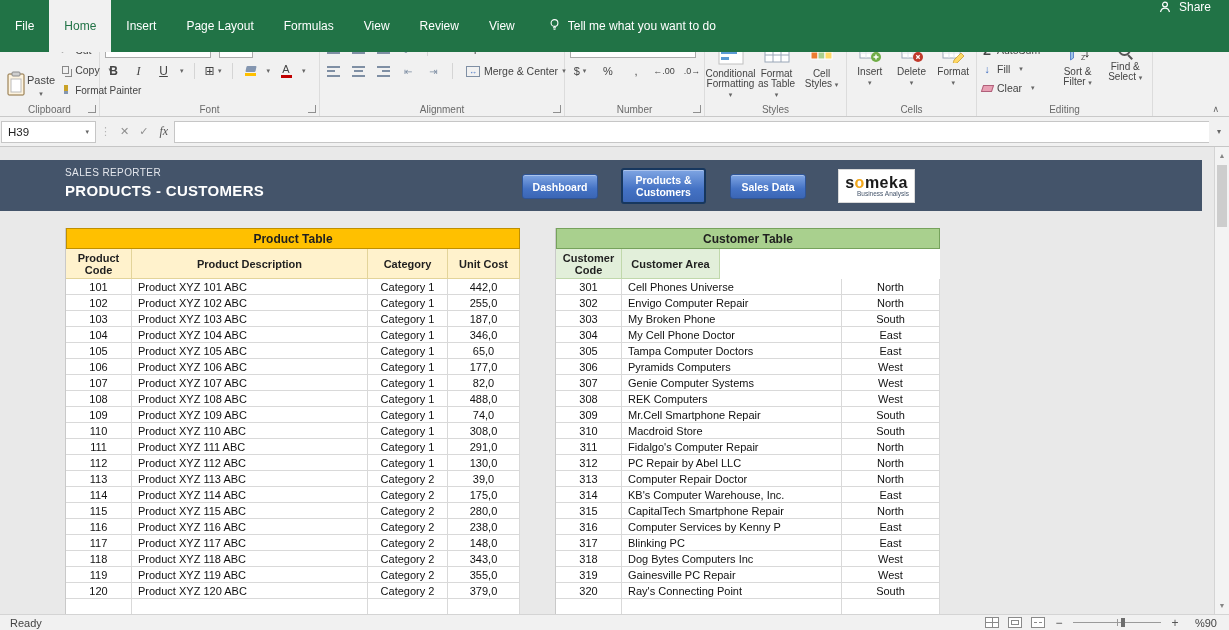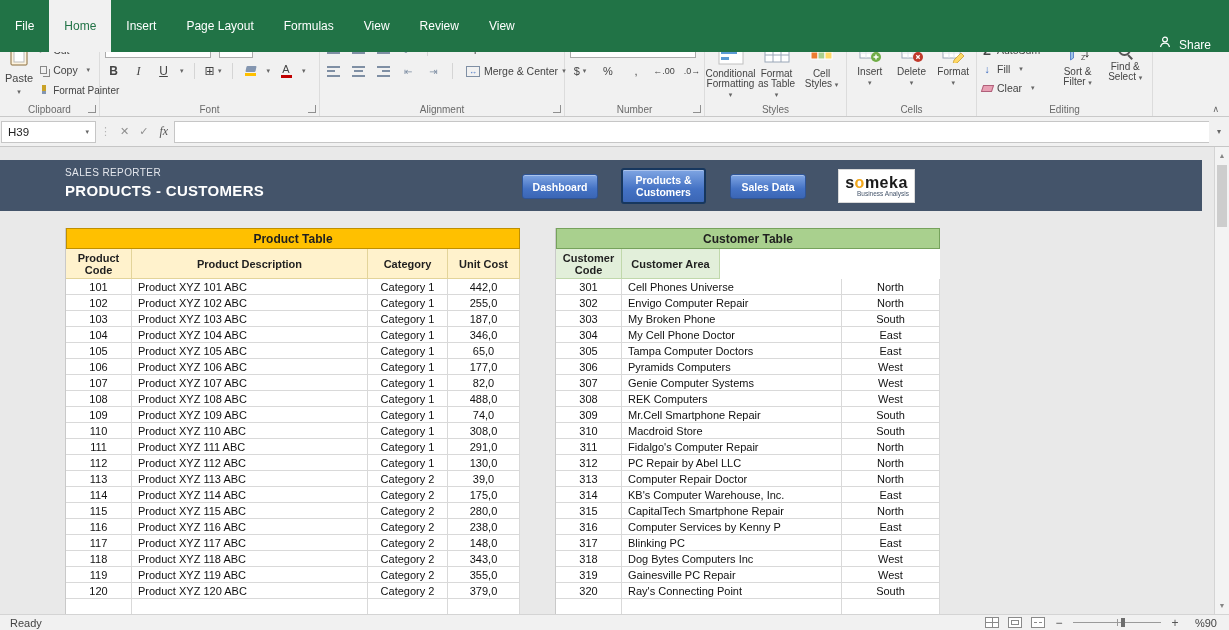--- a/index.html
+++ b/index.html
@@ -4,32 +4,32 @@
 <style>
   *{margin:0;padding:0;box-sizing:border-box}
   html,body{width:1229px;height:630px}
   body{font-family:"Liberation Sans","DejaVu Sans",sans-serif;font-size:12px;color:#333;background:#e9e9e9;position:relative;overflow:hidden}
 
   
   .tabbar{position:absolute;top:0;left:0;right:0;height:52px;background:#217346;display:flex;align-items:stretch;z-index:5}
   .tab{display:flex;align-items:center;padding:0 15px;color:#fff;font-size:12px;cursor:default;white-space:nowrap}
   .tab.active{background:#f1f1f1;color:#217346}
   .tellme{display:flex;align-items:center;gap:7px;color:#fff;margin-left:18px;font-size:12px;white-space:nowrap}
-  .share-btn{margin-left:auto;display:flex;align-items:flex-end;gap:7px;color:#fff;padding:0 18px;white-space:nowrap}
+  .share-btn{margin-left:auto;display:flex;align-items:flex-start;gap:7px;color:#fff;padding:0 18px;white-space:nowrap}
 
   
   .ribbon{position:absolute;top:36px;left:0;right:0;height:81px;background:#f1f1f1;border-bottom:1px solid #c9c9c9}
   .ribbon-inner{display:flex;height:100%}
   .group{position:relative;border-right:1px solid #dcdcdc;padding:3px 3px 14px 3px}
   .group-label{position:absolute;bottom:1px;left:0;right:0;text-align:center;font-size:10px;color:#6a6a6a}
   .dlg{position:absolute;right:3px;bottom:3px;width:8px;height:8px;border-right:1px solid #8f8f8f;border-bottom:1px solid #8f8f8f}
   .collapse-ribbon{position:absolute;right:10px;bottom:2px;font-size:9px;color:#666}
 
   .g-clipboard{width:100px;display:flex}
-  .big-btn{display:flex;flex-direction:column;align-items:center;padding:2px 2px;border-radius:2px}
+  .big-btn{display:flex;flex-direction:row;align-items:flex-end;padding:2px 2px;border-radius:2px}
   .bb-label{font-size:11px;color:#444;text-align:center;line-height:12px;margin-top:2px}
   .arrow{font-size:7px;color:#666}
   .small-col{display:flex;flex-direction:column;gap:2px;margin-left:2px;padding-top:2px;min-width:0}
   .small-btn{display:flex;align-items:center;gap:3px;font-size:10.5px;color:#444;height:18px;white-space:nowrap}
   .small-btn .icn{width:13px;text-align:center;font-size:11px;color:#777;flex:none}
 
   .vcol{display:flex;flex-direction:column;gap:3px;padding-top:2px}
   .f-row{display:flex;align-items:center;gap:8px;padding:0 2px}
   .combo{background:#fff;border:1px solid #ababab;display:flex;align-items:center;font-size:11px;color:#222;padding:1px 4px;height:20px}
   .combo .arrow{margin-left:auto;padding-left:4px}
@@ -175,20 +175,29 @@
       </div>
 
       <div class="tab">
         <span>Review</span>
       </div>
 
       <div class="tab">
         <span>View</span>
       </div>
     </div>
+  <div class="tellme">
+    <span>
+      <svg width="13" height="13" viewBox="0 0 13 13">
+          <circle cx="6.5" cy="5" r="3.4" fill="none" stroke="#fff" stroke-width="1.1"></circle>
+          <path d="M5 9.7h3M5.5 11.3h2" stroke="#fff" stroke-width="1.1" fill="none"></path>
+        </svg>
+    </span>
+    <span>Tell me what you want to do</span>
+  </div>
   <div class="share-btn">
     <span>
       <svg width="14" height="14" viewBox="0 0 14 14">
           <circle cx="7" cy="4.5" r="2.4" fill="none" stroke="#fff" stroke-width="1.2"></circle>
           <path d="M2.5 12c.6-2.6 2.4-3.9 4.5-3.9s3.9 1.3 4.5 3.9" fill="none" stroke="#fff" stroke-width="1.2"></path>
         </svg>
     </span>
     <span>Share</span>
   </div>
 </div>

